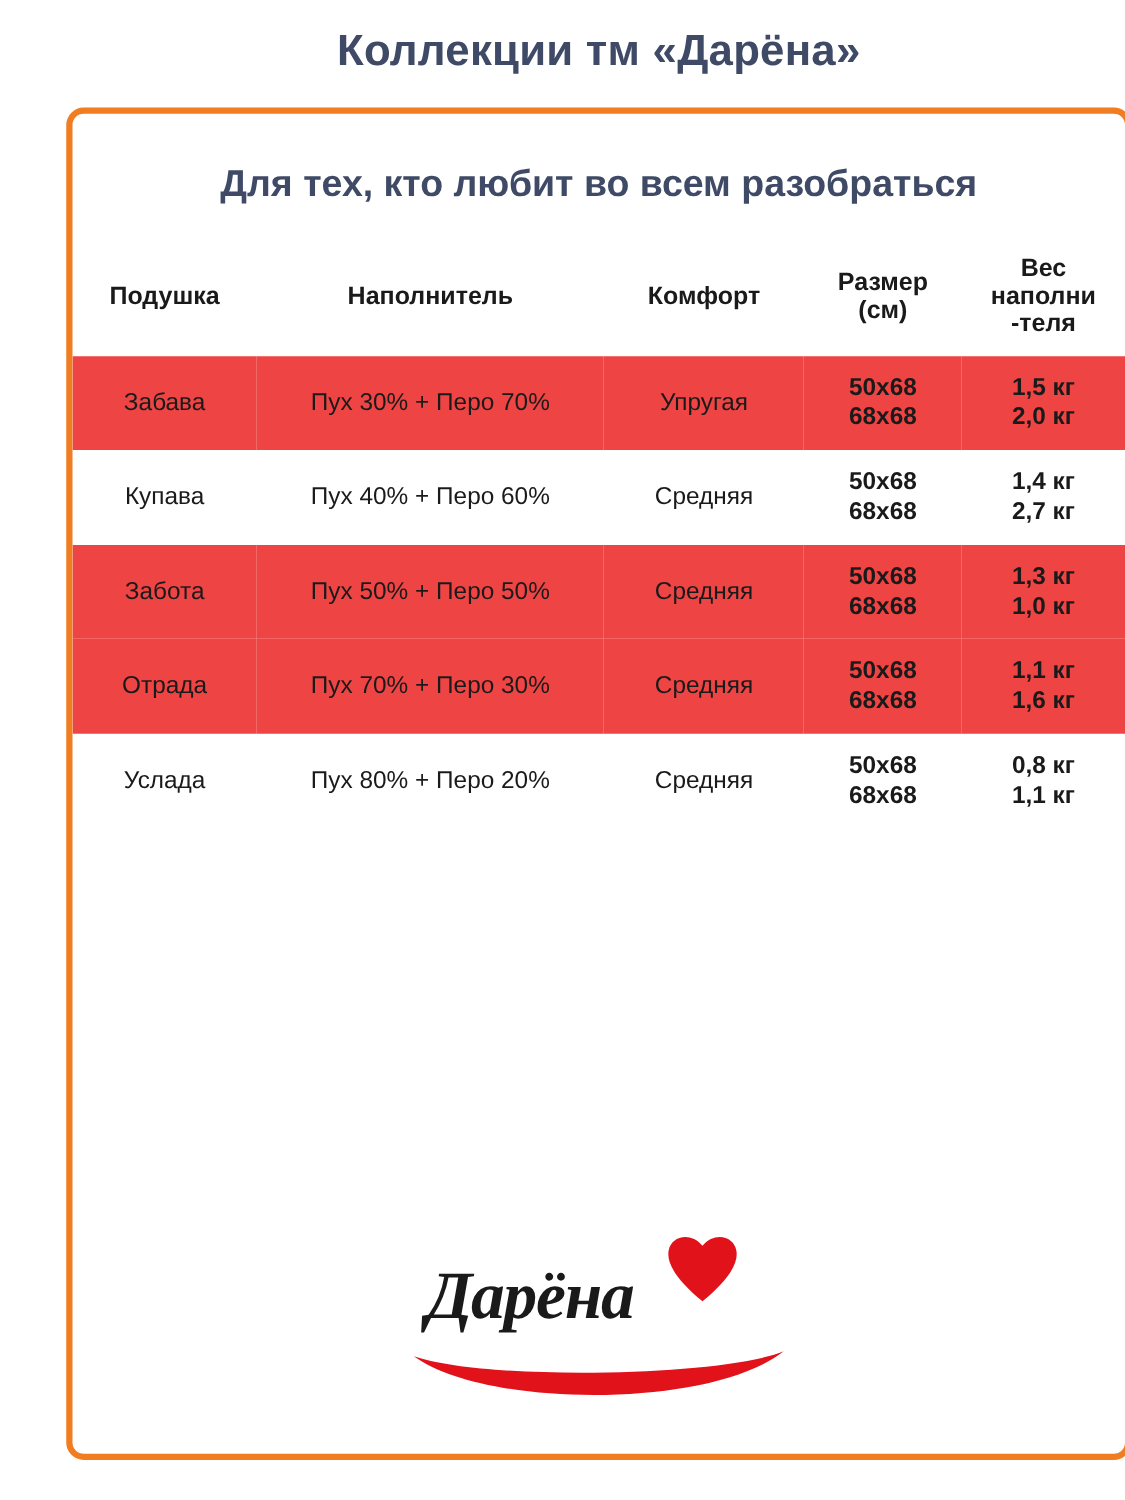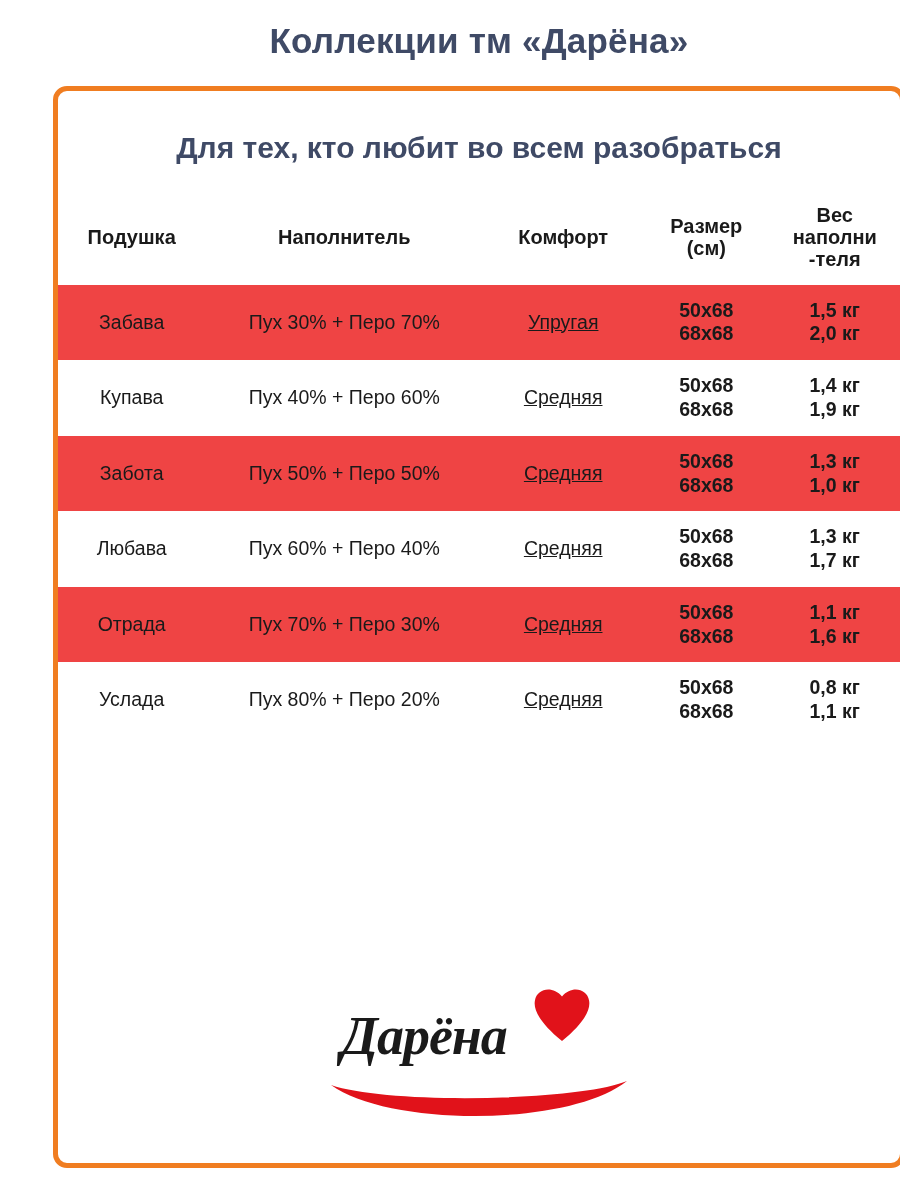--- a/index.html
+++ b/index.html
@@ -75,21 +75,21 @@
   table.specs tbody tr.alt {
     background: #ef4444;
   }
   .col-pillow   { width: 17.5%; }
   .col-filler   { width: 33%; }
   .col-comfort  { width: 19%; }
   .col-size     { width: 15%; }
   .col-weight   { width: 15.5%; }
   td.cell-pillow { font-size: 20px; }
   td.cell-size, td.cell-weight { font-size: 19px; font-weight: bold; }
-  td.cell-comfort { font-size: 20px; text-decoration: underline; }
+  td.cell-comfort { font-size: 20px; }
   td.cell-filler { font-size: 20px; }
   th.th-size, th.th-weight { font-size: 19.5px; }
   .two-line span { display: block; }
   .logo-area {
     position: absolute;
     left: 0;
     right: 0;
     bottom: 24px;
     height: 160px;
   }
@@ -179,51 +179,38 @@
         <tr>
           <td class="cell-pillow">Купава</td>
           <td class="cell-filler">Пух 40% + Перо 60%</td>
           <td class="cell-comfort">Средняя</td>
           <td class="cell-size two-line">
             <span>50х68</span>
             <span>68х68</span>
           </td>
           <td class="cell-weight two-line">
             <span>1,4 кг</span>
-            <span>1,9 кг</span>
+            <span>2,7 кг</span>
           </td>
         </tr>
 
         <tr class="alt">
           <td class="cell-pillow">Забота</td>
           <td class="cell-filler">Пух 50% + Перо 50%</td>
           <td class="cell-comfort">Средняя</td>
           <td class="cell-size two-line">
             <span>50х68</span>
             <span>68х68</span>
           </td>
           <td class="cell-weight two-line">
             <span>1,3 кг</span>
             <span>1,0 кг</span>
           </td>
         </tr>
 
-        <tr>
-          <td class="cell-pillow">Любава</td>
-          <td class="cell-filler">Пух 60% + Перо 40%</td>
-          <td class="cell-comfort">Средняя</td>
-          <td class="cell-size two-line">
-            <span>50х68</span>
-            <span>68х68</span>
-          </td>
-          <td class="cell-weight two-line">
-            <span>1,3 кг</span>
-            <span>1,7 кг</span>
-          </td>
-        </tr>
 
         <tr class="alt">
           <td class="cell-pillow">Отрада</td>
           <td class="cell-filler">Пух 70% + Перо 30%</td>
           <td class="cell-comfort">Средняя</td>
           <td class="cell-size two-line">
             <span>50х68</span>
             <span>68х68</span>
           </td>
           <td class="cell-weight two-line">

